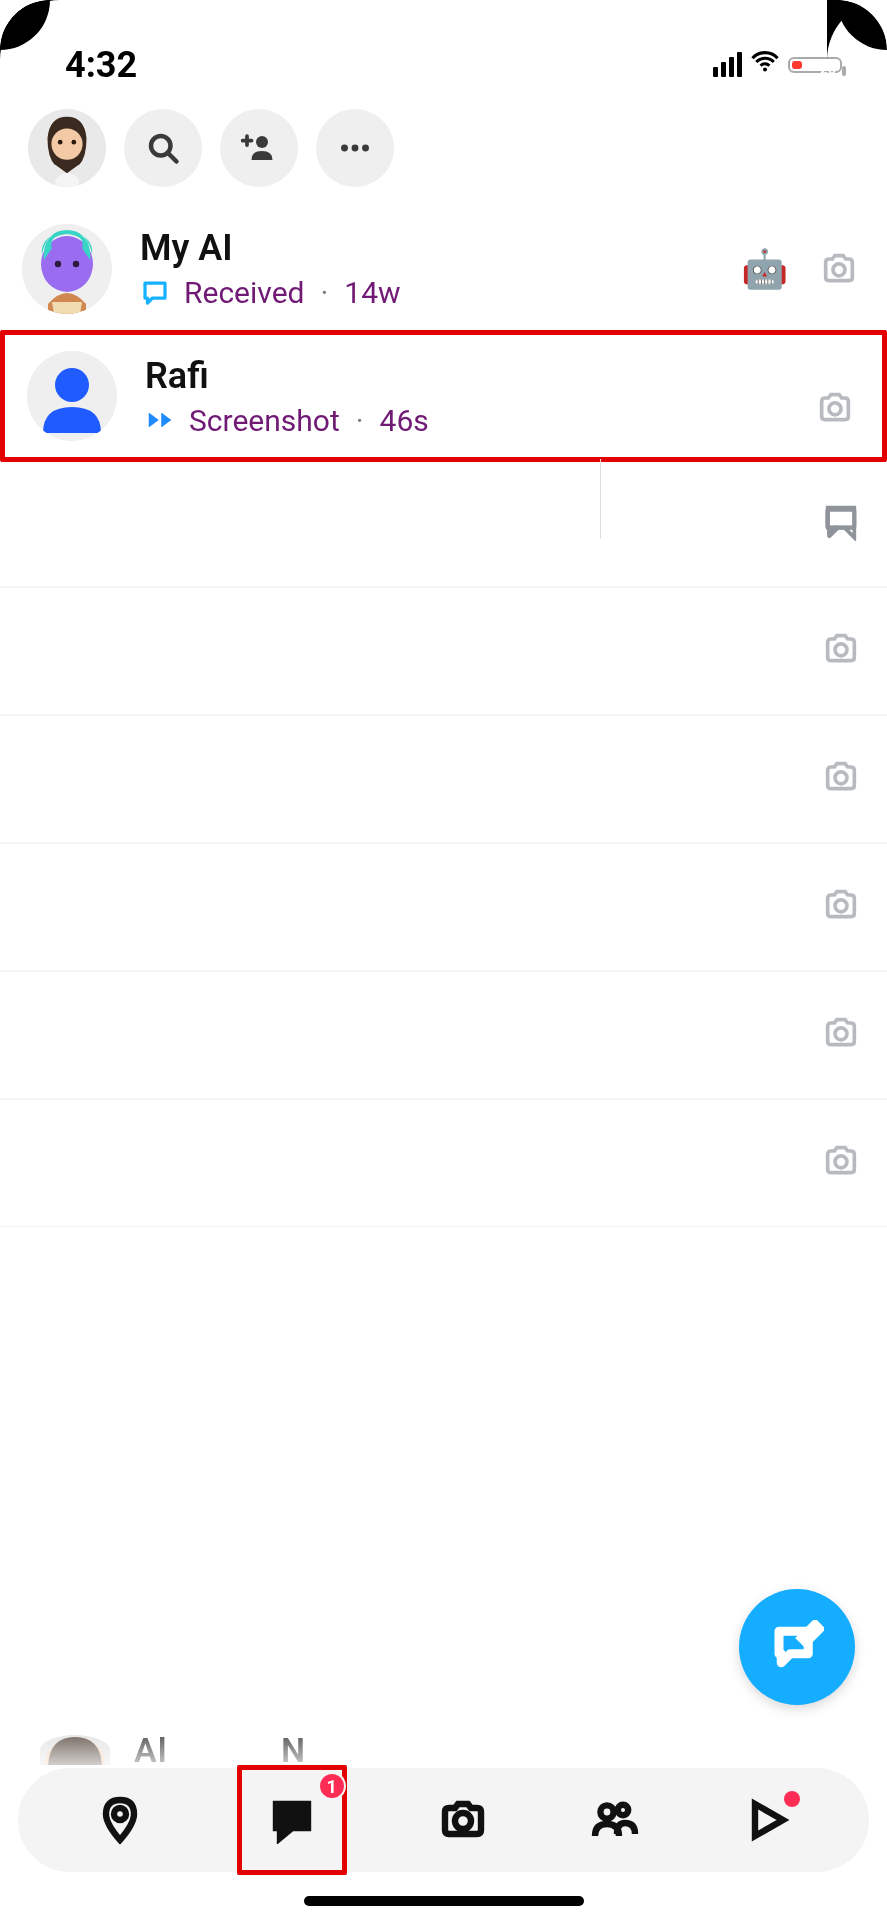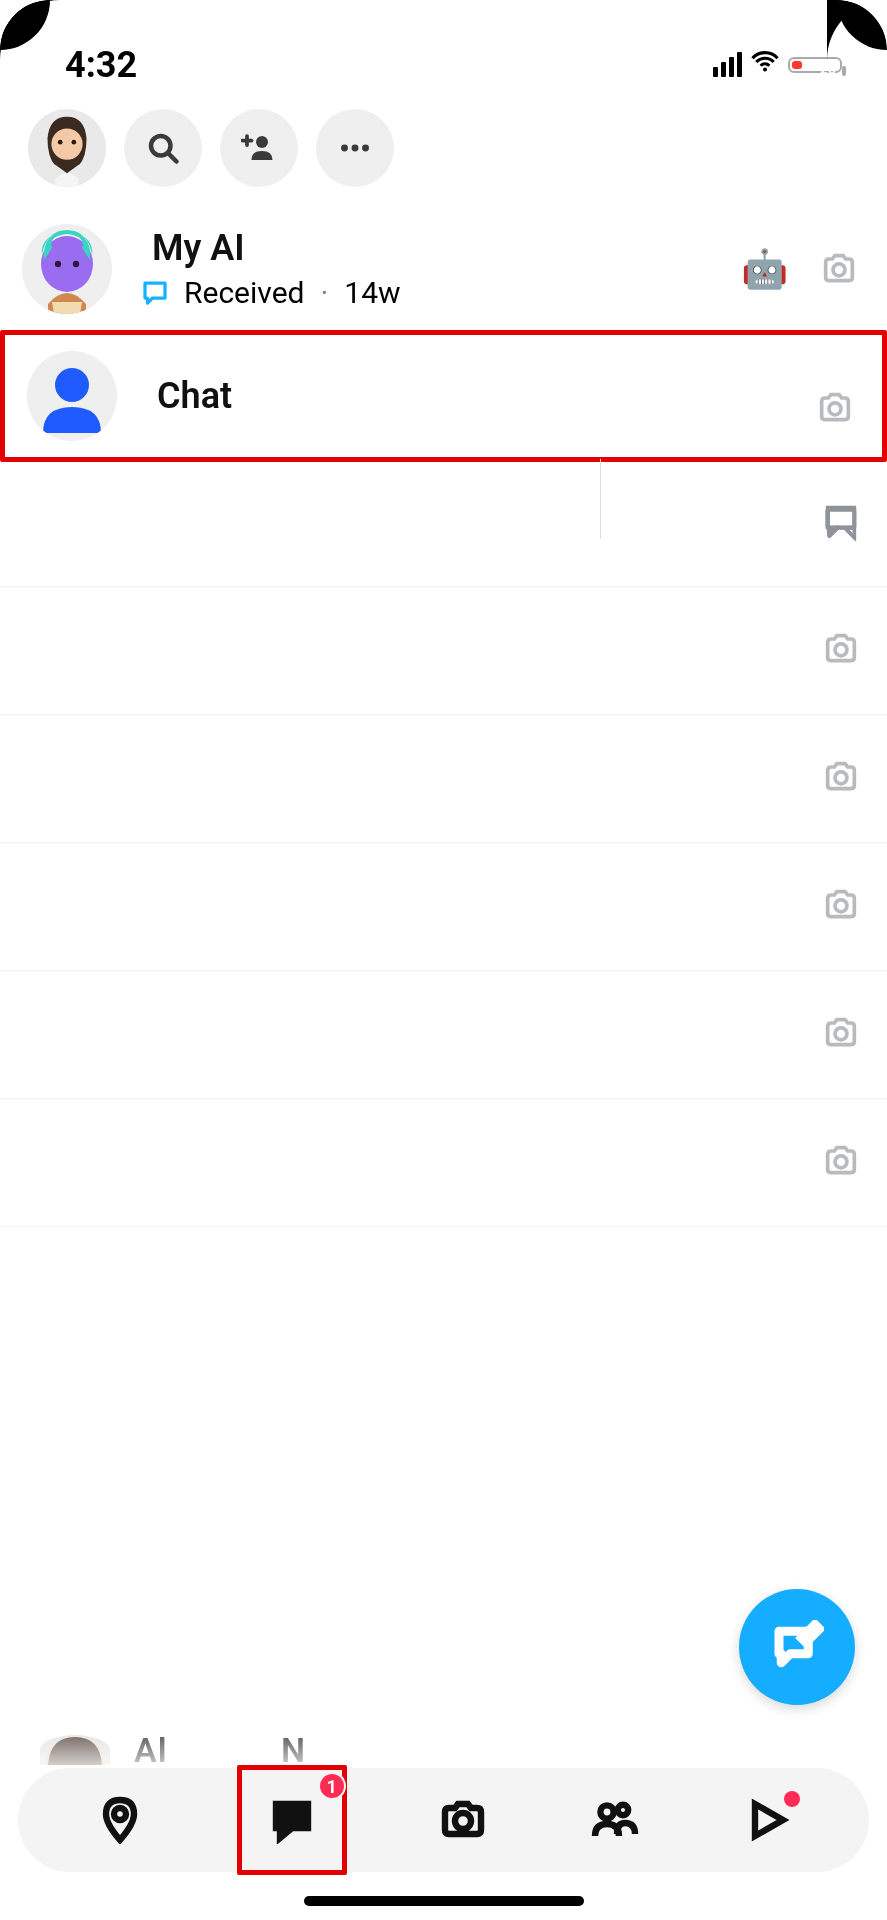--- a/index.html
+++ b/index.html
@@ -113,22 +113,22 @@
   }
   .chat-avatar {
     width:90px; height:90px; border-radius:50%;
     background:#efefef;
     flex-shrink:0;
     margin-right:28px;
     display:flex; align-items:center; justify-content:center;
     overflow:hidden;
   }
   .chat-info { flex:1; min-width:0;}
-  .chat-name { font-size:36px; font-weight:600; color:#111;margin-left:12px;}
-  .chat-sub { display:flex; align-items:center; gap:14px; margin-top:6px; font-size:30px; color:#000000;}
+  .chat-name { font-size:36px; font-weight:600; color:#111;}
+  .chat-sub { display:flex; align-items:center; gap:14px; margin-top:6px; font-size:30px; color:#701a75;}
   .chat-sub .dot::before{content:"·"; margin:0 2px; color:#7a7f87;}
   .sub-icon{width:30px; height:30px; display:inline-flex;}
   .emoji-right { font-size:38px; margin-right:28px; }
   .camera-btn {
     width:44px; height:44px; display:flex; align-items:center; justify-content:center;
     margin-right:4px;
   }
   .camera-btn svg{width:40px;height:40px; stroke:#b7bbc0; fill:none; stroke-width:2.2;}
   
   
@@ -327,21 +327,32 @@
 
   <div class="chat-row highlighted" style="padding-right:0;">
     <div class="chat-avatar">
       <svg viewBox="0 0 90 90">
             <circle cx="45" cy="45" r="45" fill="#efefef"></circle>
             <circle cx="45" cy="34" r="17" fill="#1f5bff"></circle>
             <path d="M16 82 Q16 56 45 56 Q74 56 74 82 Z" fill="#1f5bff"></path>
           </svg>
     </div>
     <div class="chat-info">
-      <div class="chat-name">Chat</div>
+      <div class="chat-name">Rafi</div>
+      <div class="chat-sub">
+        <span class="sub-icon">
+          <svg viewBox="0 0 24 24">
+                <polygon points="3,6 11,12 3,18" fill="#1f8bff"></polygon>
+                <polygon points="13,6 21,12 13,18" fill="#1f8bff"></polygon>
+              </svg>
+        </span>
+        <span>Screenshot</span>
+        <span class="dot"></span>
+        <span>46s</span>
+      </div>
     </div>
   </div>
 
   <div style="position:absolute; right:26px; top:386px;" class="camera-btn">
       <svg viewBox="0 0 24 24">
           <path d="M4 8 Q4 6 6 6 H8 L9.5 4 H14.5 L16 6 H18 Q20 6 20 8 V17 Q20 19 18 19 H6 Q4 19 4 17 Z"></path>
           <circle cx="12" cy="12.5" r="3.6"></circle>
         </svg>
   </div>
 

